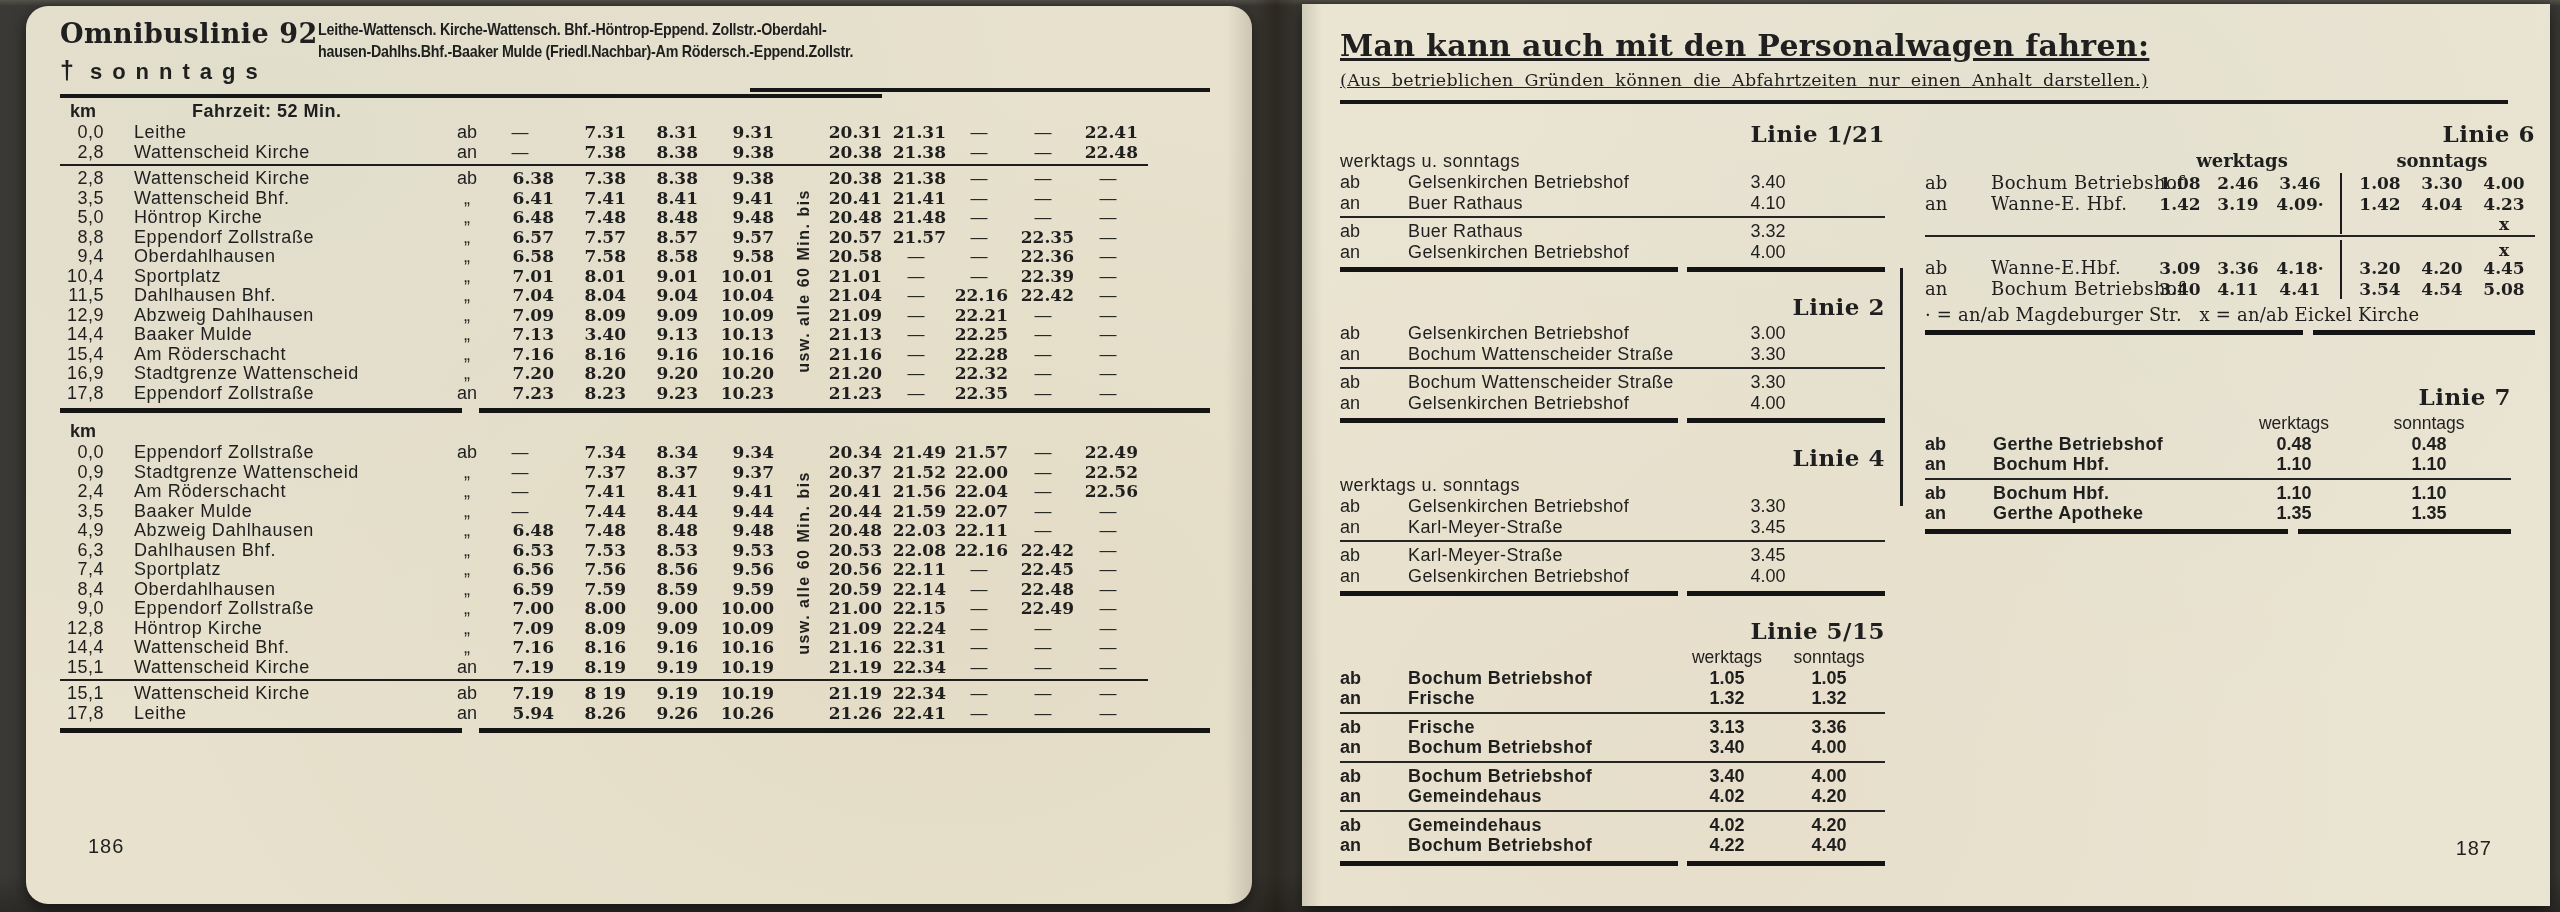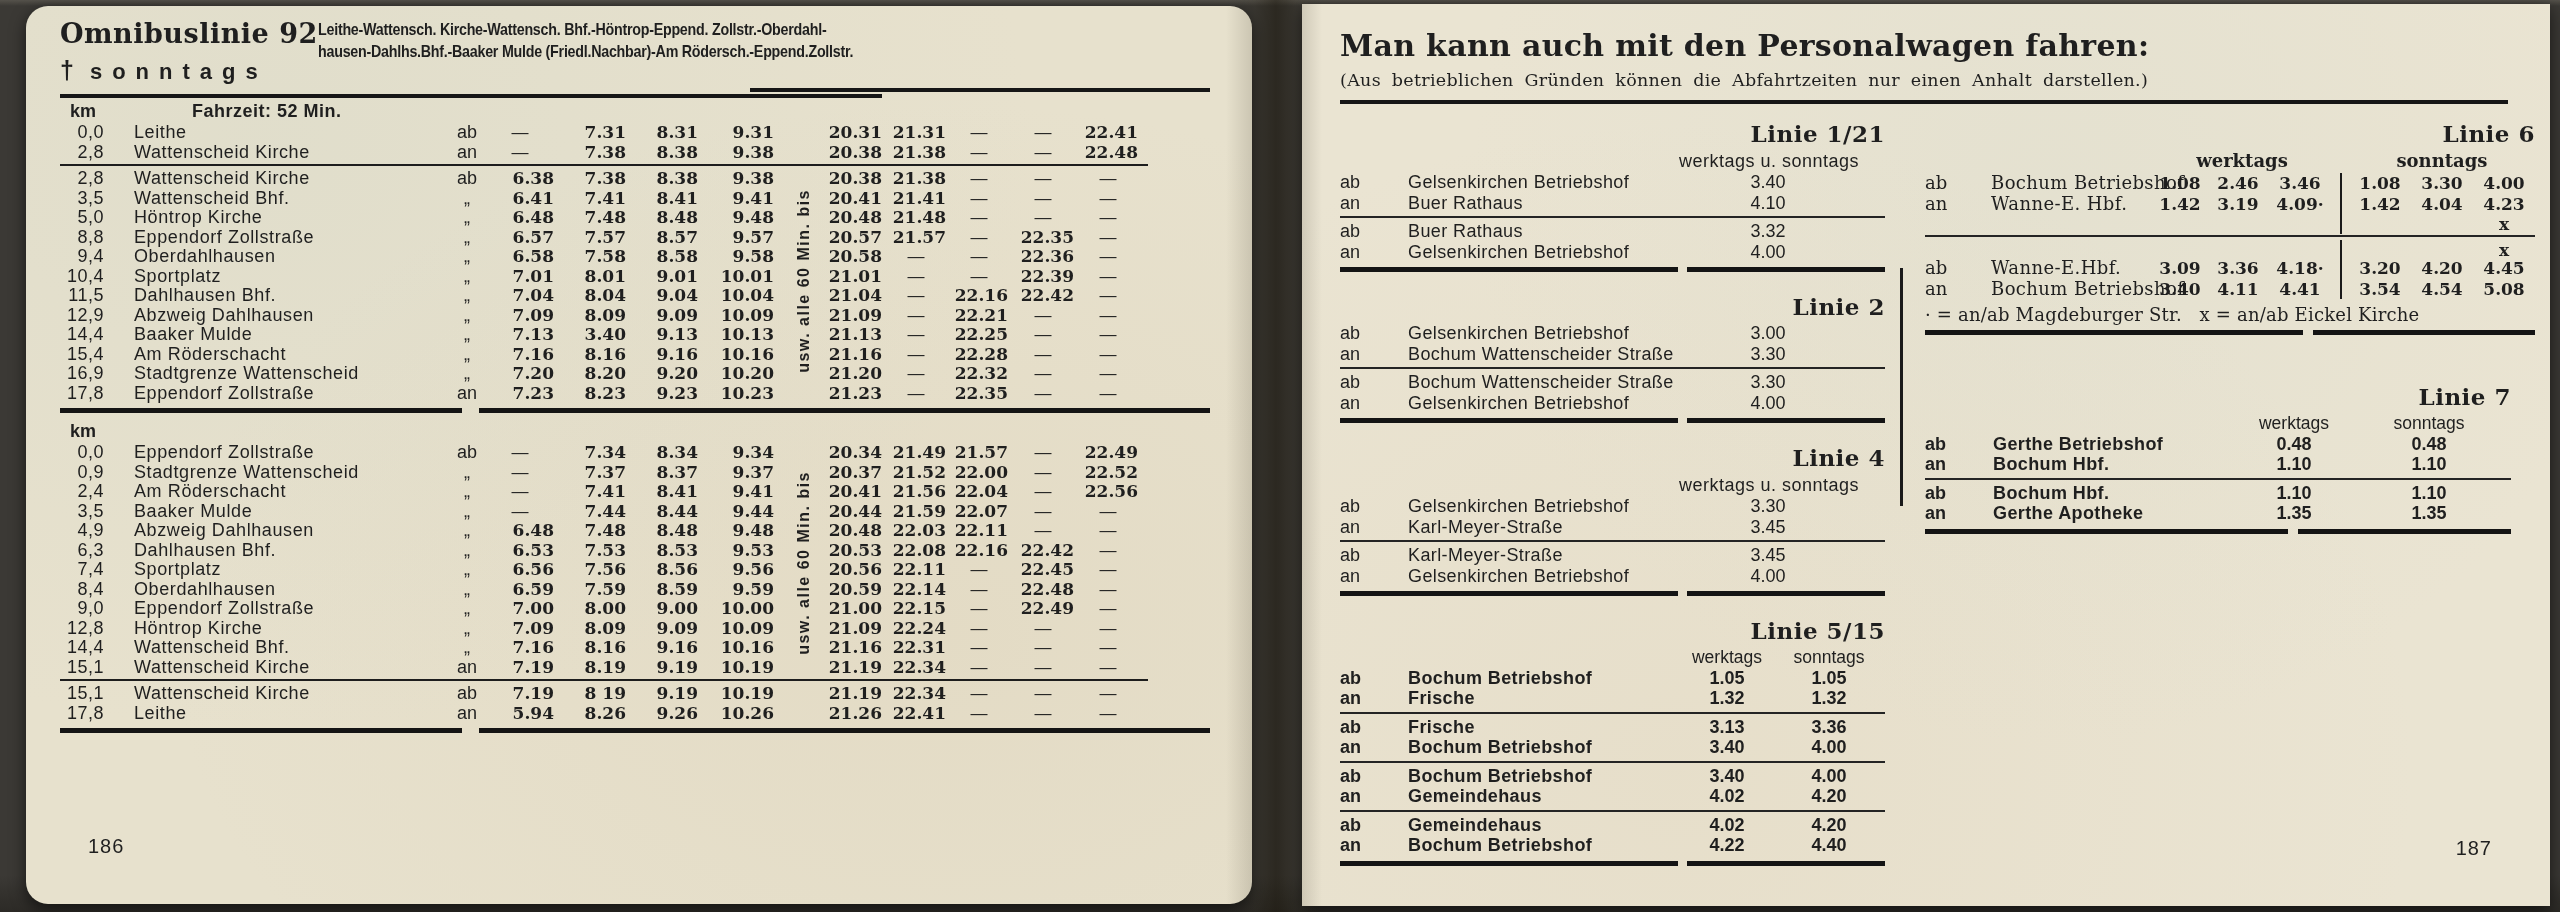--- a/index.html
+++ b/index.html
@@ -39,35 +39,35 @@
   .tt-rot{position:absolute;left:722px;width:44px;display:flex;align-items:center;justify-content:center;}
   .sec0 .tt-rot{top:62px;bottom:4px;}
   .sec1 .tt-rot{top:34px;bottom:52px;}
   .tt-rot-text{writing-mode:vertical-rl;transform:rotate(180deg);font:700 16px "Liberation Sans",sans-serif;letter-spacing:1.5px;white-space:nowrap;}
   .lp-footnote{margin-top:24px;font:400 19px "Liberation Sans",sans-serif;letter-spacing:0.4px;}
   .page-num{position:absolute;bottom:46px;font:400 20px "Liberation Sans",sans-serif;letter-spacing:1px;}
   .pn-left{left:62px;}
   .pn-right{right:58px;}
 
   
-  .rp-title{font:700 30px/36px "DejaVu Serif",serif;letter-spacing:0.3px;white-space:nowrap;}
-  .rp-subtitle{margin-top:6px;font:400 17.5px "DejaVu Serif",serif;word-spacing:5px;letter-spacing:0.3px;white-space:nowrap;}
+  .rp-title{font:700 30px/36px "DejaVu Serif",serif;letter-spacing:0.3px;white-space:nowrap;text-decoration:underline;}
+  .rp-subtitle{margin-top:6px;font:400 17.5px "DejaVu Serif",serif;word-spacing:5px;letter-spacing:0.3px;white-space:nowrap;text-decoration:underline;}
   .rp-rule{height:4px;background:#161616;margin-top:10px;width:1168px;}
   .rp-cols{display:flex;margin-top:16px;}
   .rp-col-left{width:548px;flex:none;}
   .rp-vdiv{width:3px;height:238px;margin:148px 0 0 12px;background:#1a1a1a;flex:none;}
   .rp-col-right{flex:none;margin-left:22px;}
 
   .lb{margin-bottom:21px;}
   #rp-right .lb+.lb{margin-top:48px;}
   .lb-title{font:700 23px/28px "DejaVu Serif",serif;letter-spacing:0.5px;margin-bottom:2px;text-align:right;}
   .lb-single,.lb-double{width:545px;}
   .lb-wide{width:586px !important;}
   .lb-six{width:610px;}
-  .lb-header-single{width:100%;box-sizing:border-box;text-align:right;padding-right:26px;font:400 18px/22px "Liberation Sans",sans-serif;letter-spacing:0.5px;}
+  .lb-header-single{width:100%;box-sizing:border-box;text-align:left;padding-right:26px;font:400 18px/22px "Liberation Sans",sans-serif;letter-spacing:0.5px;}
   .lb-row{display:grid;line-height:20.5px;}
   .lb-single .lb-row{grid-template-columns:36px 330px 124px;}
   .lb-double .lb-row{grid-template-columns:36px 300px 102px 102px;}
   .lb-wide .lb-row{grid-template-columns:36px 274px 118px 152px !important;}
   .lb-six .lb-row,.lb-hdr6{grid-template-columns:34px 192px 58px 58px 66px 16px 62px 62px 62px;}
   .lb-row>div{font-family:"Liberation Sans",sans-serif;font-size:18px;white-space:nowrap;}
   .lb-st{letter-spacing:0.4px;margin-left:32px;}
   .lb-v{text-align:center;}
   .lb-bold .lb-row>div{font-weight:700;}
   .lb-hdr2>div{font-weight:400 !important;font-size:17.5px;}

